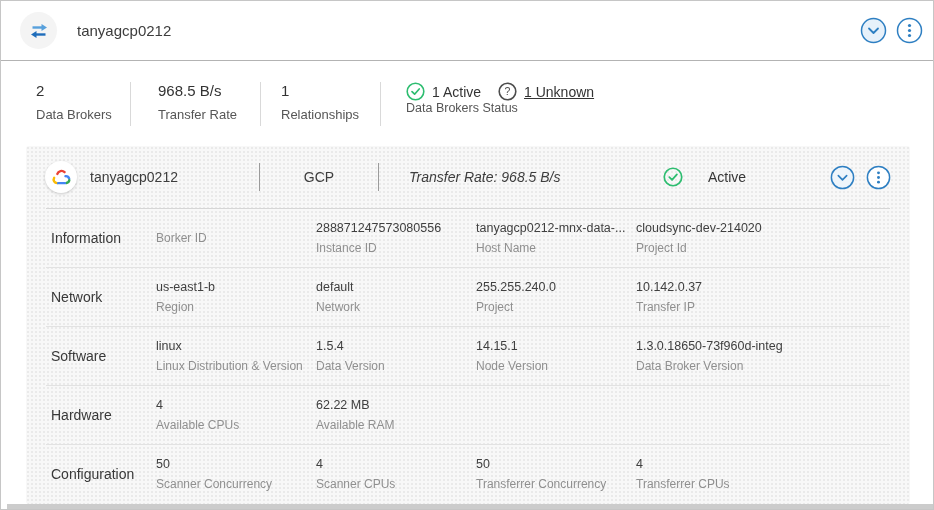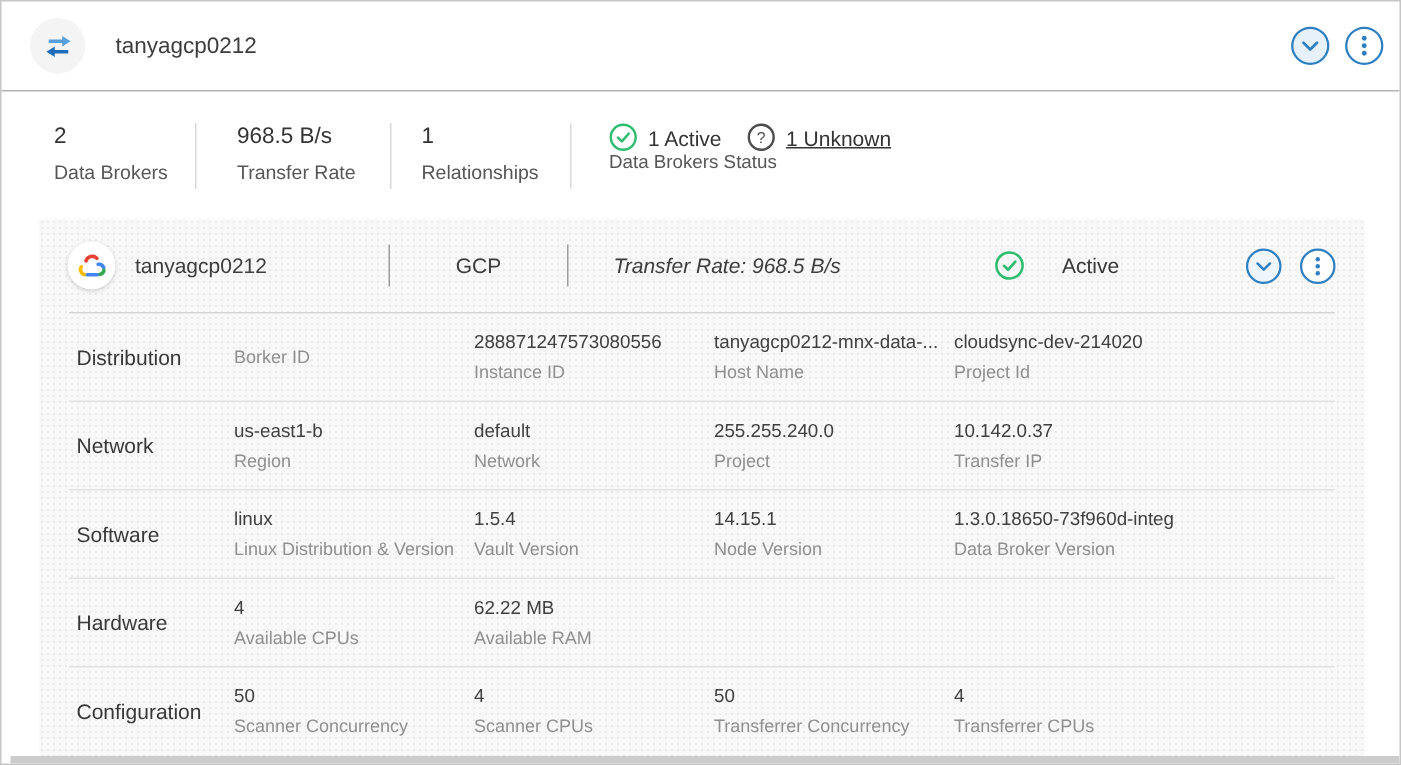--- a/index.html
+++ b/index.html
@@ -225,21 +225,21 @@
           <circle cx="13.5" cy="13.5" r="1.6" fill="#2e7fc2"></circle>
           <circle cx="13.5" cy="18.5" r="1.6" fill="#2e7fc2"></circle>
         </svg>
       </button>
     </div>
   </div>
 
   <div class="hdr-divider"></div>
 
   <div class="section-row">
-    <div class="section-name">Distribution</div>
+    <div class="section-name">Information</div>
     <div class="cell">
       <div class="cell-label">Borker ID</div>
     </div>
     <div class="cell">
       <div class="cell-value">288871247573080556</div>
       <div class="cell-label">Instance ID</div>
     </div>
     <div class="cell">
       <div class="cell-value">tanyagcp0212-mnx-data-...</div>
       <div class="cell-label">Host Name</div>
@@ -273,21 +273,21 @@
   <div class="row-divider"></div>
 
   <div class="section-row">
     <div class="section-name">Software</div>
     <div class="cell">
       <div class="cell-value">linux</div>
       <div class="cell-label">Linux Distribution &amp; Version</div>
     </div>
     <div class="cell">
       <div class="cell-value">1.5.4</div>
-      <div class="cell-label">Vault Version</div>
+      <div class="cell-label">Data Version</div>
     </div>
     <div class="cell">
       <div class="cell-value">14.15.1</div>
       <div class="cell-label">Node Version</div>
     </div>
     <div class="cell">
       <div class="cell-value">1.3.0.18650-73f960d-integ</div>
       <div class="cell-label">Data Broker Version</div>
     </div>
   </div>

